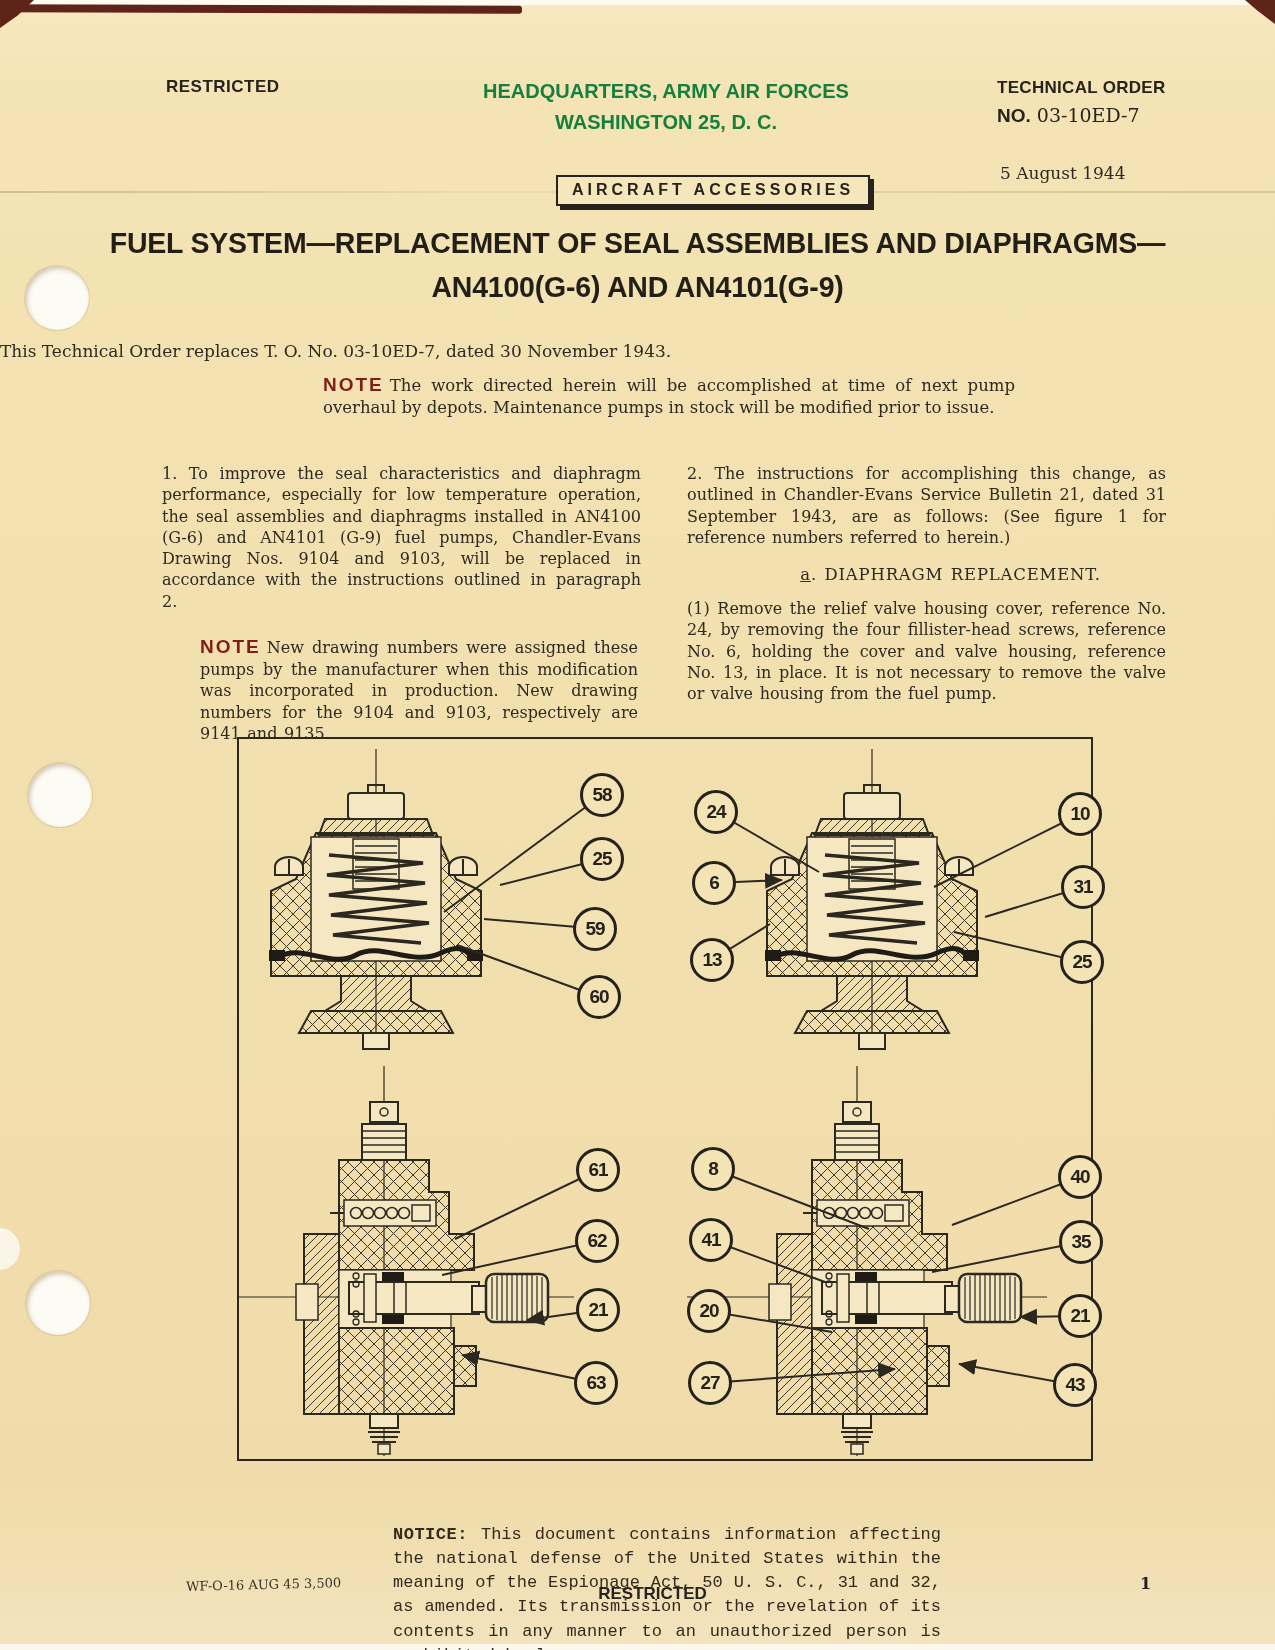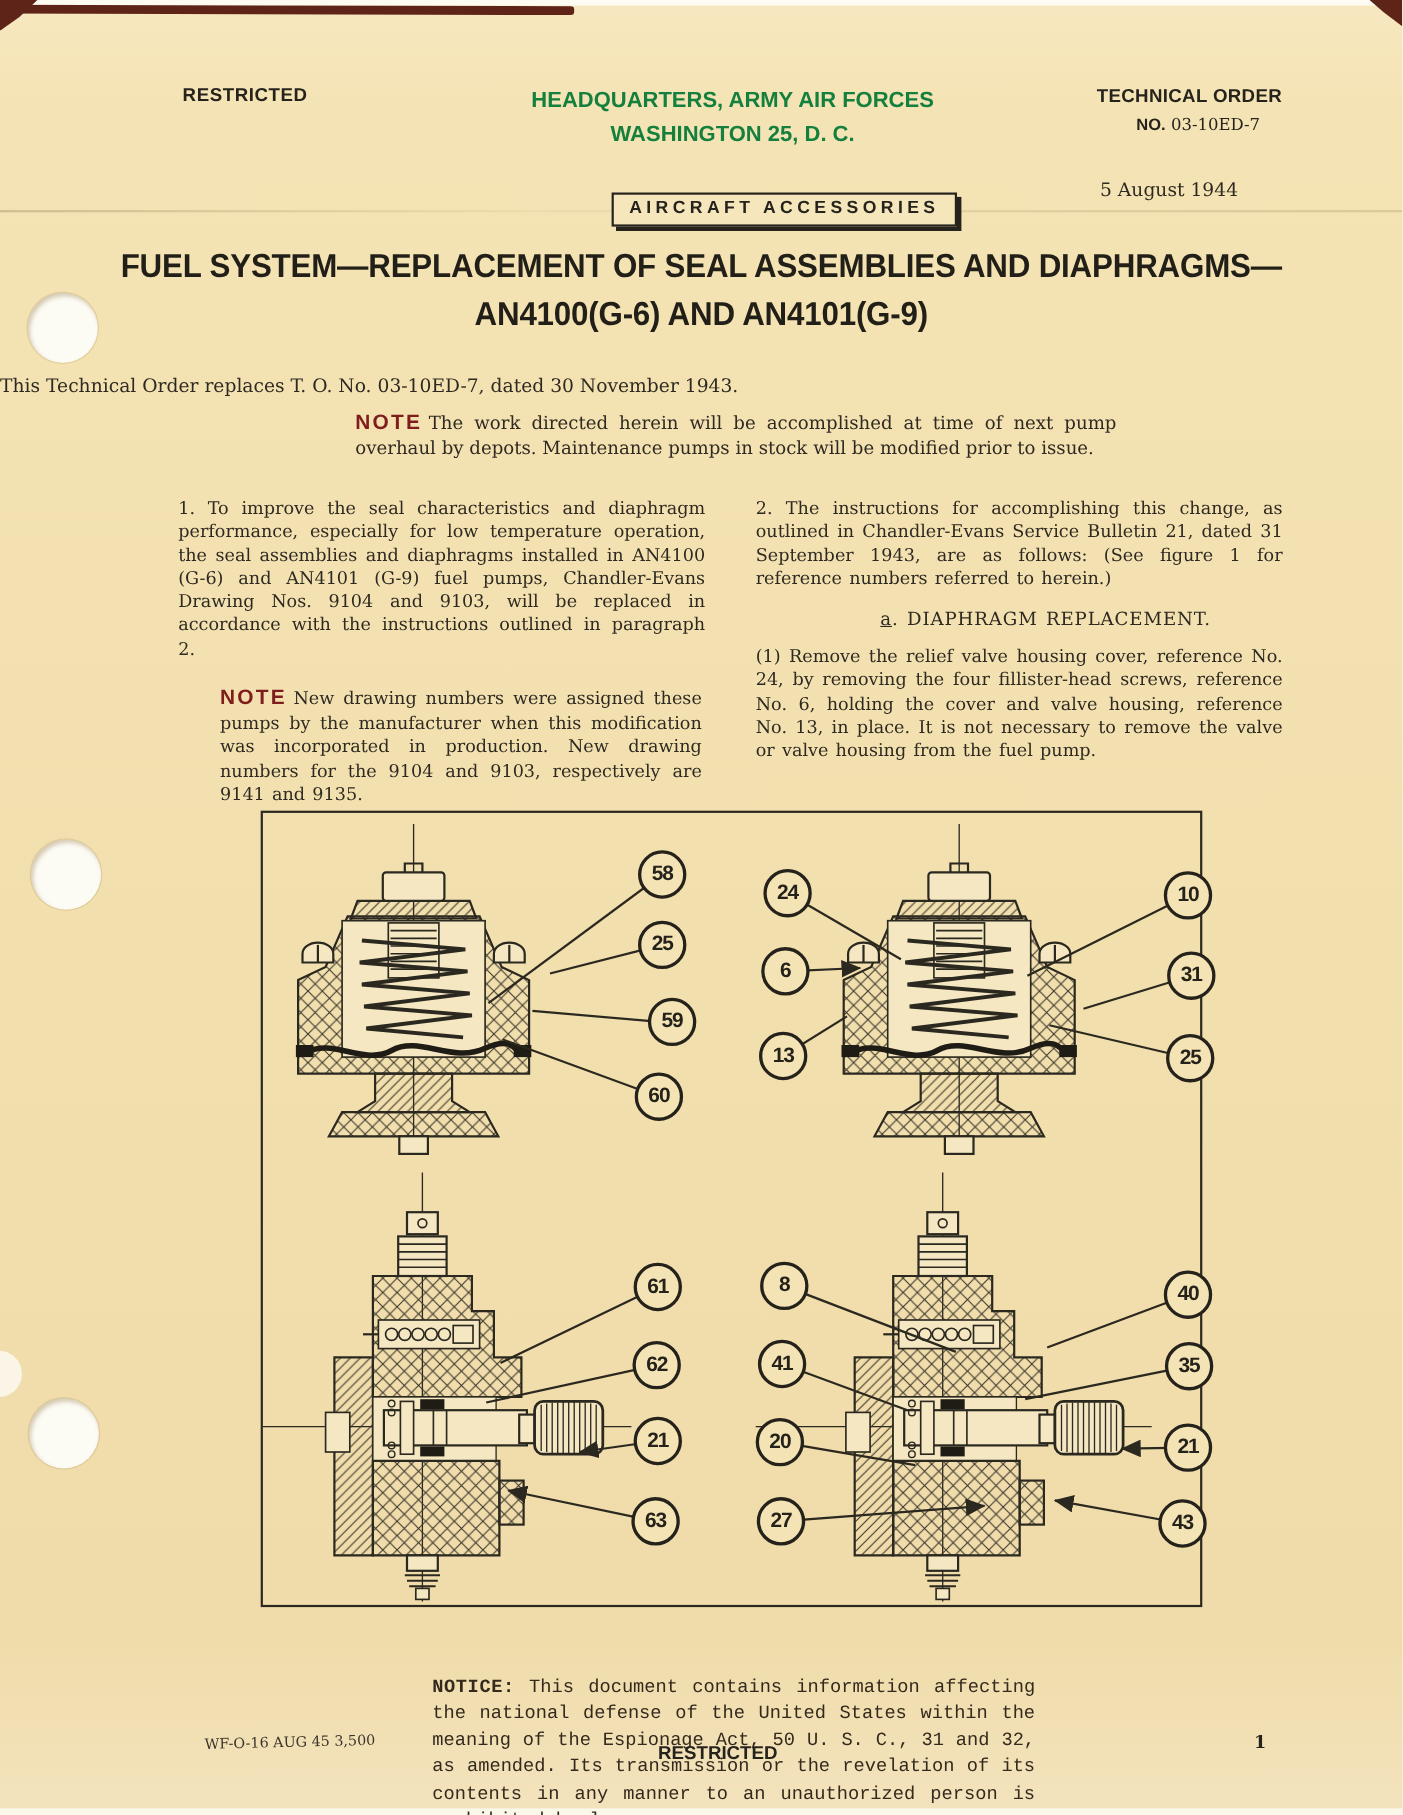--- a/index.html
+++ b/index.html
@@ -19,35 +19,35 @@
   .crease{left:0;top:191px;width:100%;height:2px;
     background:linear-gradient(90deg,rgba(125,102,58,.30),rgba(125,102,58,.06) 38%,rgba(125,102,58,.16) 70%,rgba(125,102,58,.22));}
   .hole{width:64px;height:64px;border-radius:50%;background:#fcfbf4;
     box-shadow:inset 2px 3px 4px rgba(140,110,55,.35), 0 0 0 1px rgba(170,140,80,.25);}
   .notch{left:-22px;top:1228px;width:42px;height:42px;border-radius:50%;background:#faf5e6;}
   
   .restricted-top{left:166px;top:77px;font-weight:bold;font-size:17px;letter-spacing:.5px;color:#26231c;}
   .hq{left:456px;top:76px;width:420px;text-align:center;font-weight:bold;font-size:20px;color:#15803d;line-height:1.55;}
   .to-block{left:997px;top:78px;color:#26231c;}
   .to-label{font-weight:bold;font-size:17px;letter-spacing:.3px;}
-  .to-no{margin-top:6px;font-size:15px;margin-left:36px;}
+  .to-no{margin-top:6px;font-size:19px;}
   .to-no .no-lab{font-weight:bold;font-family:"Liberation Sans",sans-serif;}
   .date{left:1000px;top:163px;font-size:17px;text-align:center;}
   .acc-box{left:556px;top:175px;border:2px solid #26231c;background:#f5e6bc;
     box-shadow:4px 4px 0 #26231c;padding:4px 14px 5px;
     font-weight:bold;font-size:16px;letter-spacing:4px;color:#26231c;white-space:nowrap;}
   
   .title{left:0;top:226px;width:1275px;text-align:center;font-weight:bold;font-size:28.5px;
     color:#221f18;letter-spacing:-.2px;transform:scale(1,1.06);white-space:nowrap;}
   .title2{top:270px;}
   .intro{left:0;top:341px;width:1275px;text-align:left;font-size:17px;}
   .note-center{left:323px;top:372px;width:692px;font-size:16.5px;line-height:1.32;text-align:justify;}
   .note-label{font-family:"Liberation Sans",sans-serif;font-weight:bold;font-size:19px;letter-spacing:2px;color:#7f1d1d;padding-right:6px;}
   
-  .col{width:479px;font-size:16px;line-height:1.33;text-align:justify;word-spacing:1.5px;}
+  .col{width:479px;font-size:16px;line-height:1.33;text-align:justify;word-spacing:1.5px;margin-top:12px;}
   .col-left{left:162px;top:451px;}
   .col-right{left:687px;top:451px;}
   .note-block{margin-top:22px;margin-left:38px;width:438px;}
   .heading-a{margin-top:16px;margin-left:48px;font-size:16.5px;letter-spacing:.8px;text-align:center;}
   .heading-a .u{text-decoration:underline;}
   .para-a1{margin-top:12px;}
   
   .figure{left:237px;top:737px;width:852px;height:720px;border:2.5px solid #2b281f;background:transparent;}
   .callout{position:absolute;width:38px;height:38px;border:3px solid #25221b;border-radius:50%;
     background:#f4e3b4;display:flex;align-items:center;justify-content:center;
@@ -212,21 +212,21 @@
       <line x1="841" y1="438" x2="713" y2="486"></line>
       <line x1="842" y1="503" x2="693" y2="533"></line>
       <line x1="841" y1="577" x2="781" y2="578" marker-end="url(#arr)"></line>
       <line x1="836" y1="646" x2="720" y2="625" marker-end="url(#arr)"></line>
     </g>
   </svg>
 
   
   <div class="callout" style="left:341px;top:34px;">58</div>
   <div class="callout" style="left:341px;top:98px;">25</div>
-  <div class="callout" style="left:350px;top:168px;">59</div>
+  <div class="callout" style="left:334px;top:168px;">59</div>
   <div class="callout" style="left:338px;top:236px;">60</div>
 
   <div class="callout" style="left:455px;top:51px;">24</div>
   <div class="callout" style="left:453px;top:122px;">6</div>
   <div class="callout" style="left:451px;top:199px;">13</div>
   <div class="callout" style="left:819px;top:53px;">10</div>
   <div class="callout" style="left:822px;top:126px;">31</div>
   <div class="callout" style="left:821px;top:201px;">25</div>
 
   <div class="callout" style="left:337px;top:409px;">61</div>

